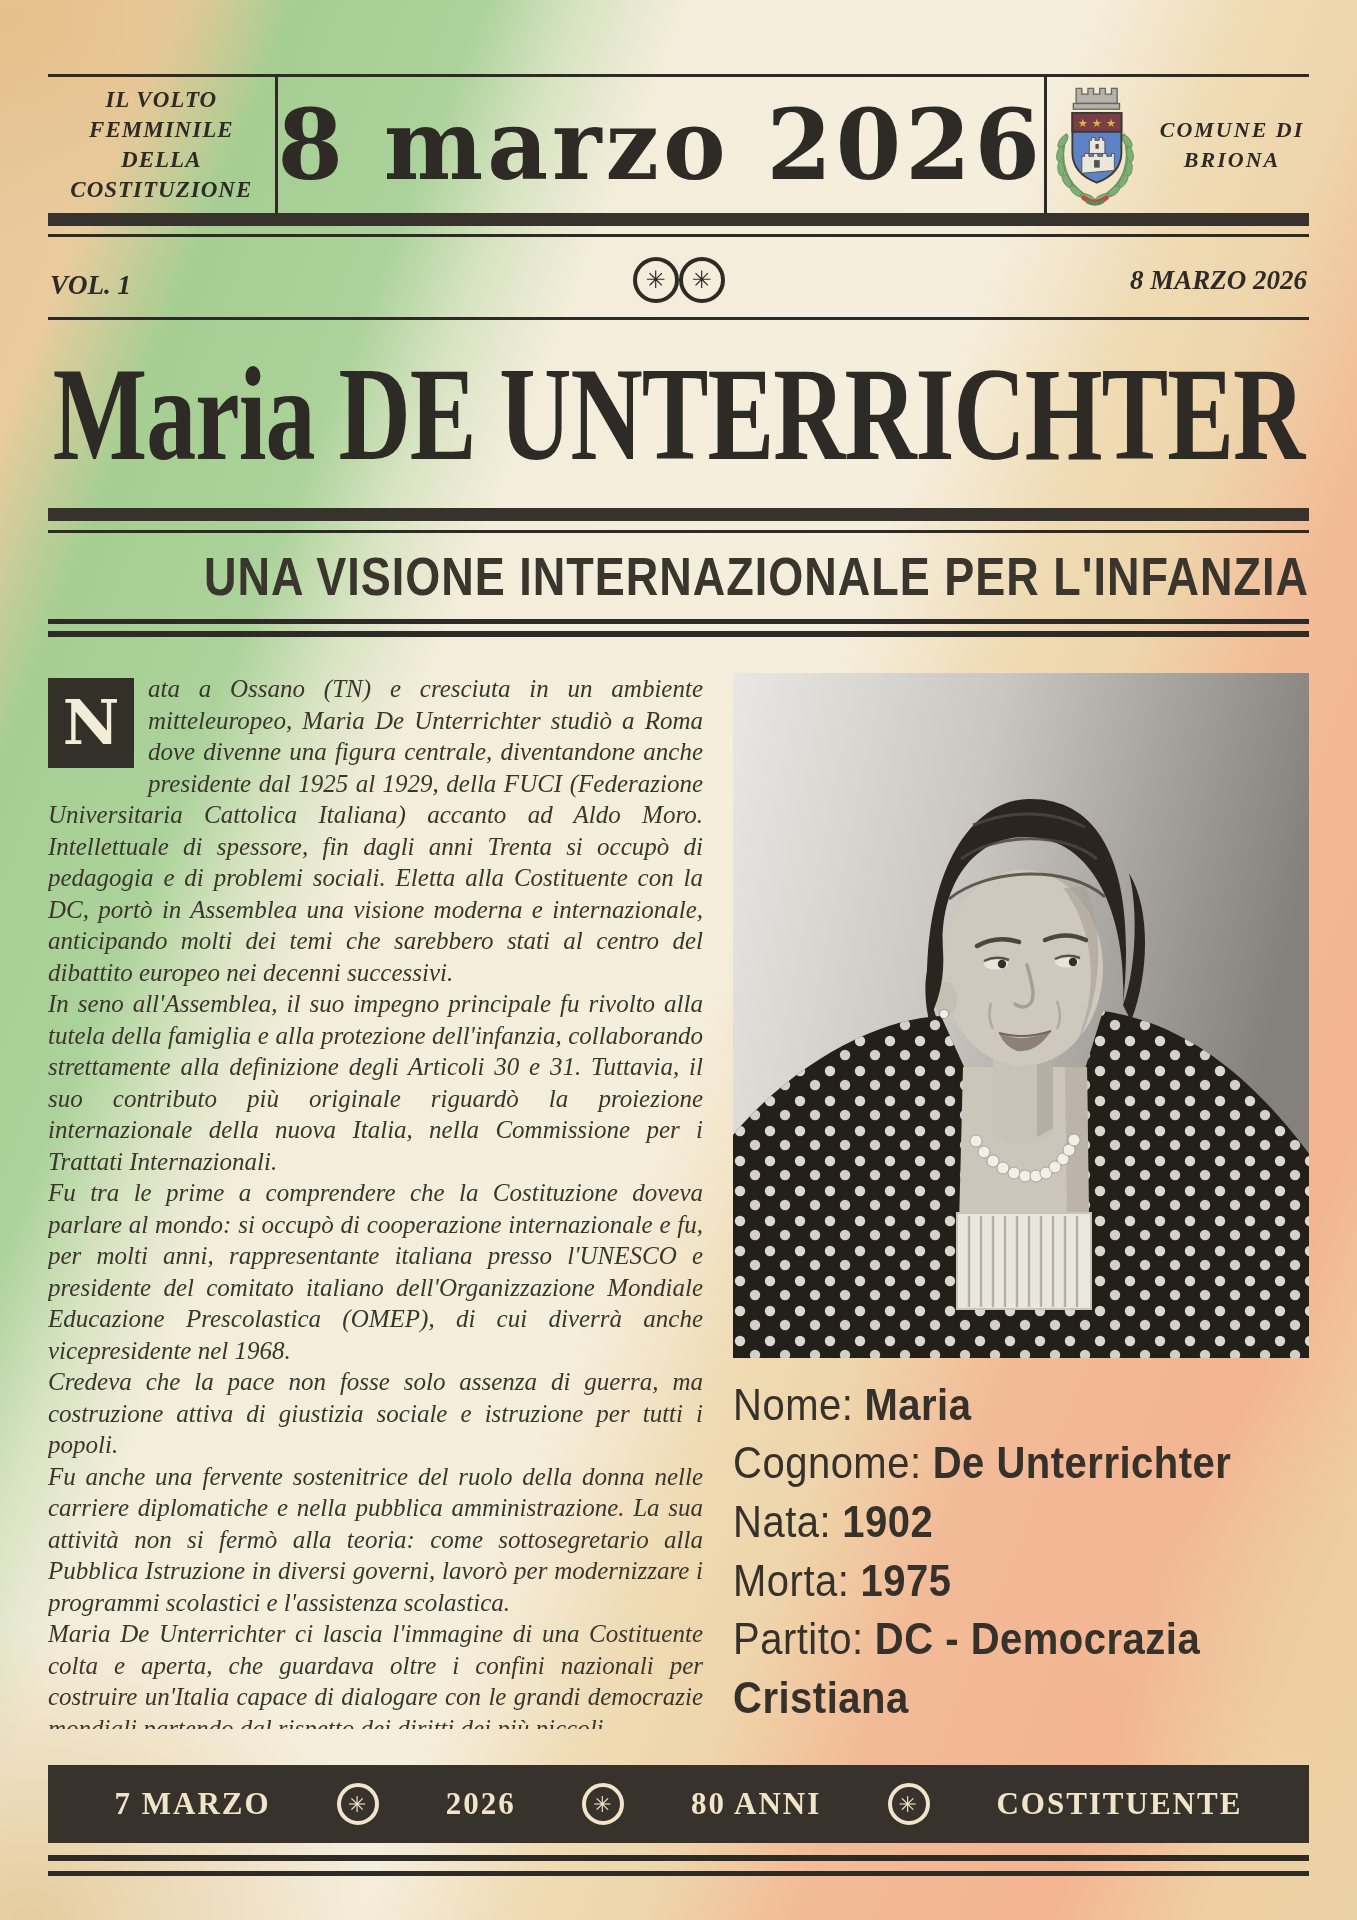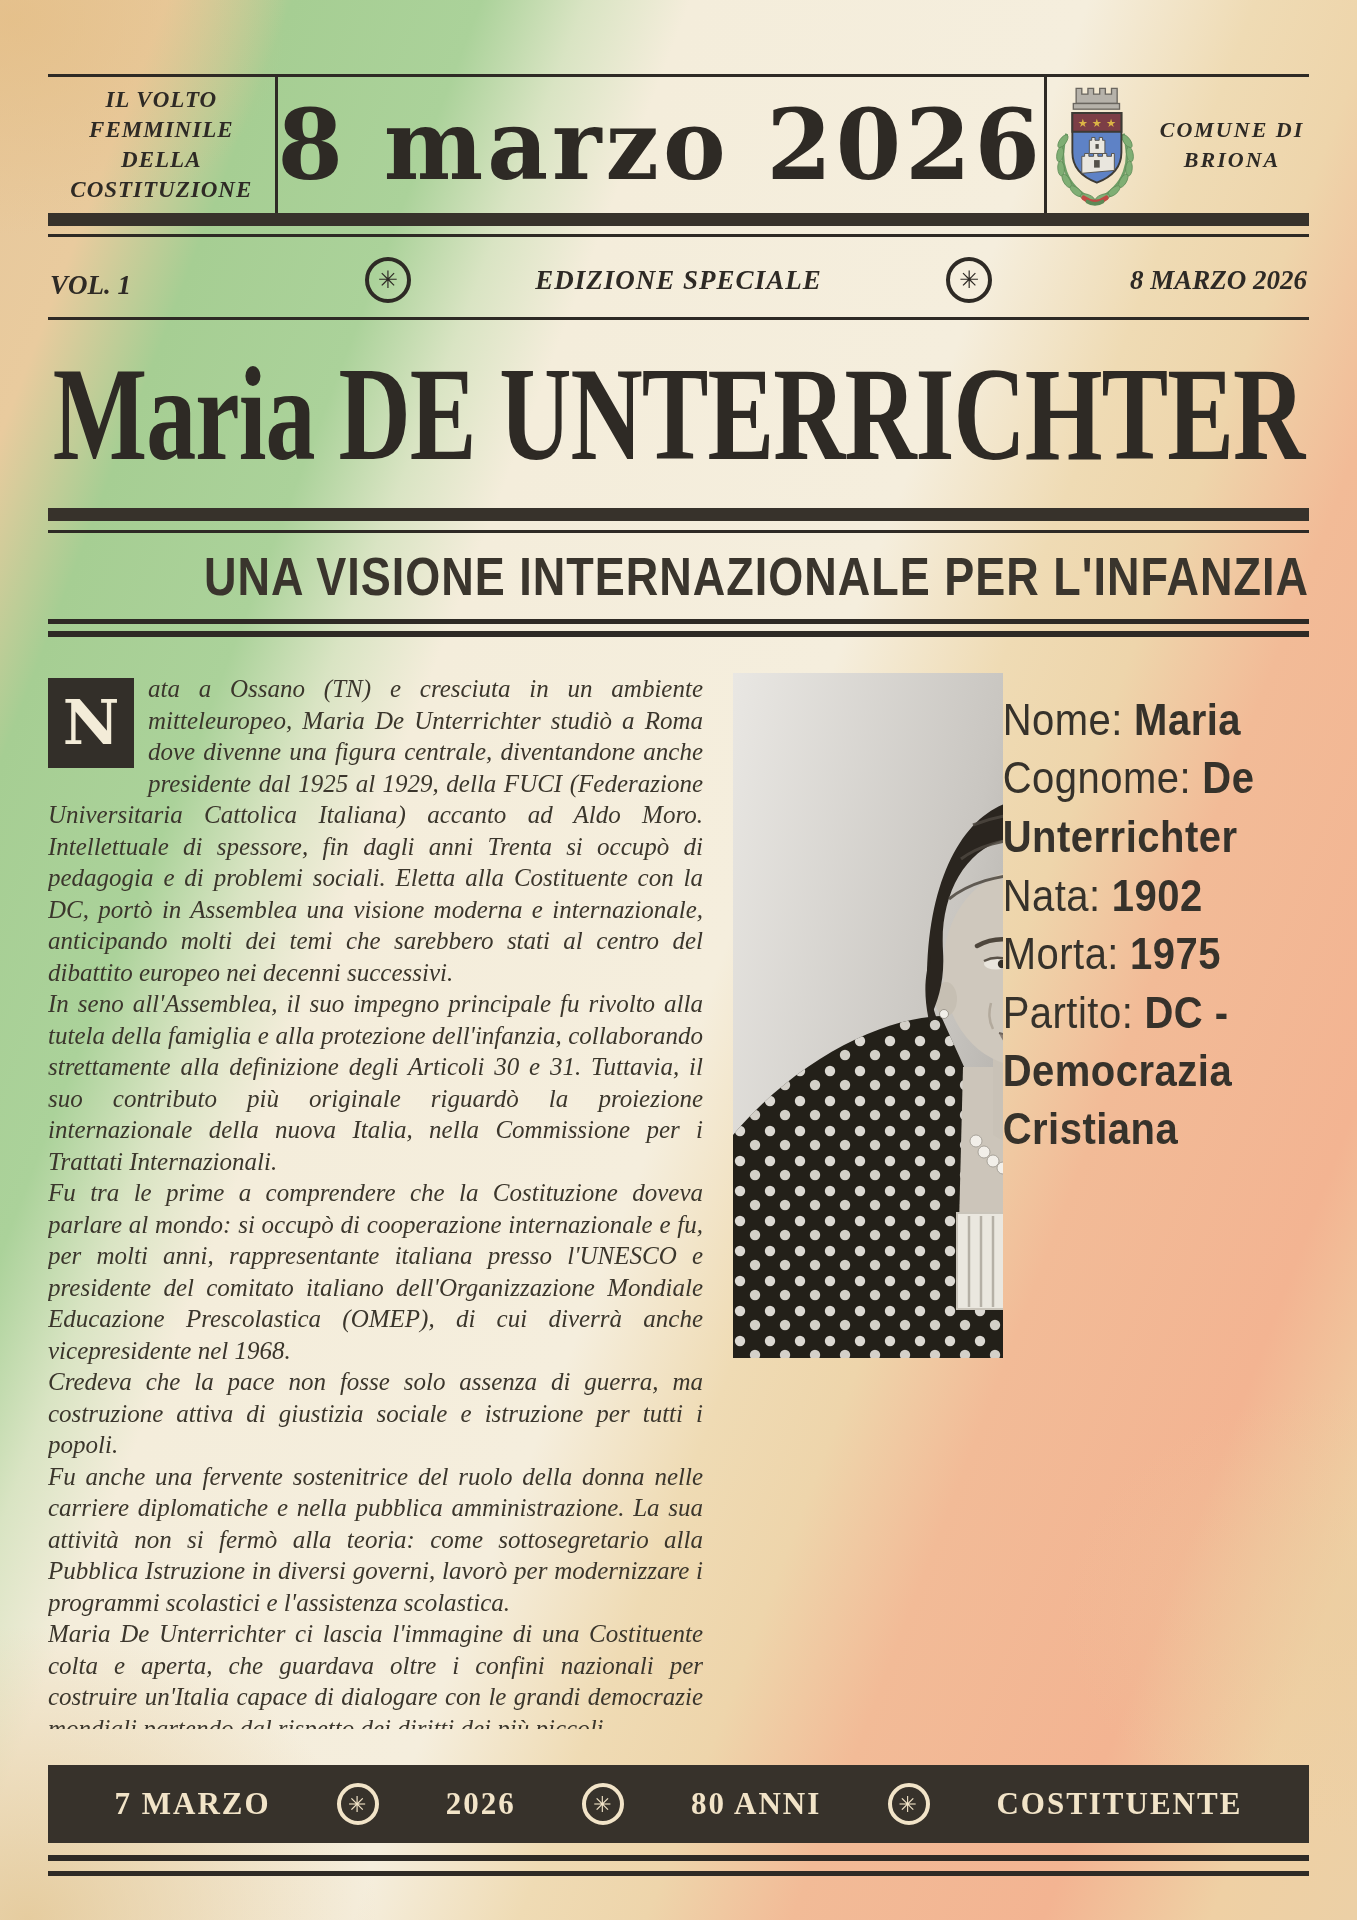--- a/index.html
+++ b/index.html
@@ -67,21 +67,21 @@
   .gap7{ height:7px; } .gap8{ height:8px; } .gap9{ height:9px; } .gap10{ height:10px; } .gap12{ height:12px; }
 
   
   .columns{ display:flex; gap:30px; margin-top:36px; height:1056px; overflow:hidden; }
   .article{ width:656px; font-style:italic; font-size:25px; line-height:31.5px;
     text-align:justify; color:#3b362c; }
   .article p{ margin:0; }
   .dropcap{ float:left; width:86px; height:90px; margin:5px 14px 2px 0;
     background:#332f29; color:#f3ecd8; display:flex; align-items:center; justify-content:center;
     font-family:"DejaVu Serif", serif; font-style:normal; font-weight:bold; font-size:62px; }
-  .right-col{ width:576px; display:flex; }
+  .right-col{ width:576px; display:flex; flex-direction:column; }
   figure.photo{ width:576px; height:685px; overflow:hidden; }
   .info{ margin-top:18px; font-family:"Liberation Sans", sans-serif; font-size:40px;
     line-height:1.33; color:#36322b; transform:scaleY(1.1); transform-origin:left top; }
   .info .label{ font-weight:normal; letter-spacing:0.5px; }
   .info .value{ font-weight:bold; letter-spacing:0.5px; }
 
   
   .footer-bar{ margin-top:36px; height:78px; background:#37322b; color:#f2e4c8;
     display:flex; align-items:center; justify-content:space-evenly;
     font-weight:bold; font-size:31px; letter-spacing:2px; }
@@ -155,21 +155,20 @@
       </div>
     </header>
 
     <div class="rule thick"></div>
     <div class="gap8"></div>
     <div class="rule thin"></div>
 
     <div class="edition">
       <span class="vol">VOL. 1</span>
       <span class="circ-ast">✳</span>
-      <span class="ed-title">EDIZIONE SPECIALE</span>
       <span class="circ-ast">✳</span>
       <span class="ed-date">8 MARZO 2026</span>
     </div>
     <div class="rule thin"></div>
 
     <div class="headline-wrap">
       <h1 class="headline">Maria DE UNTERRICHTER</h1>
     </div>
 
     <div class="rule thick"></div>

